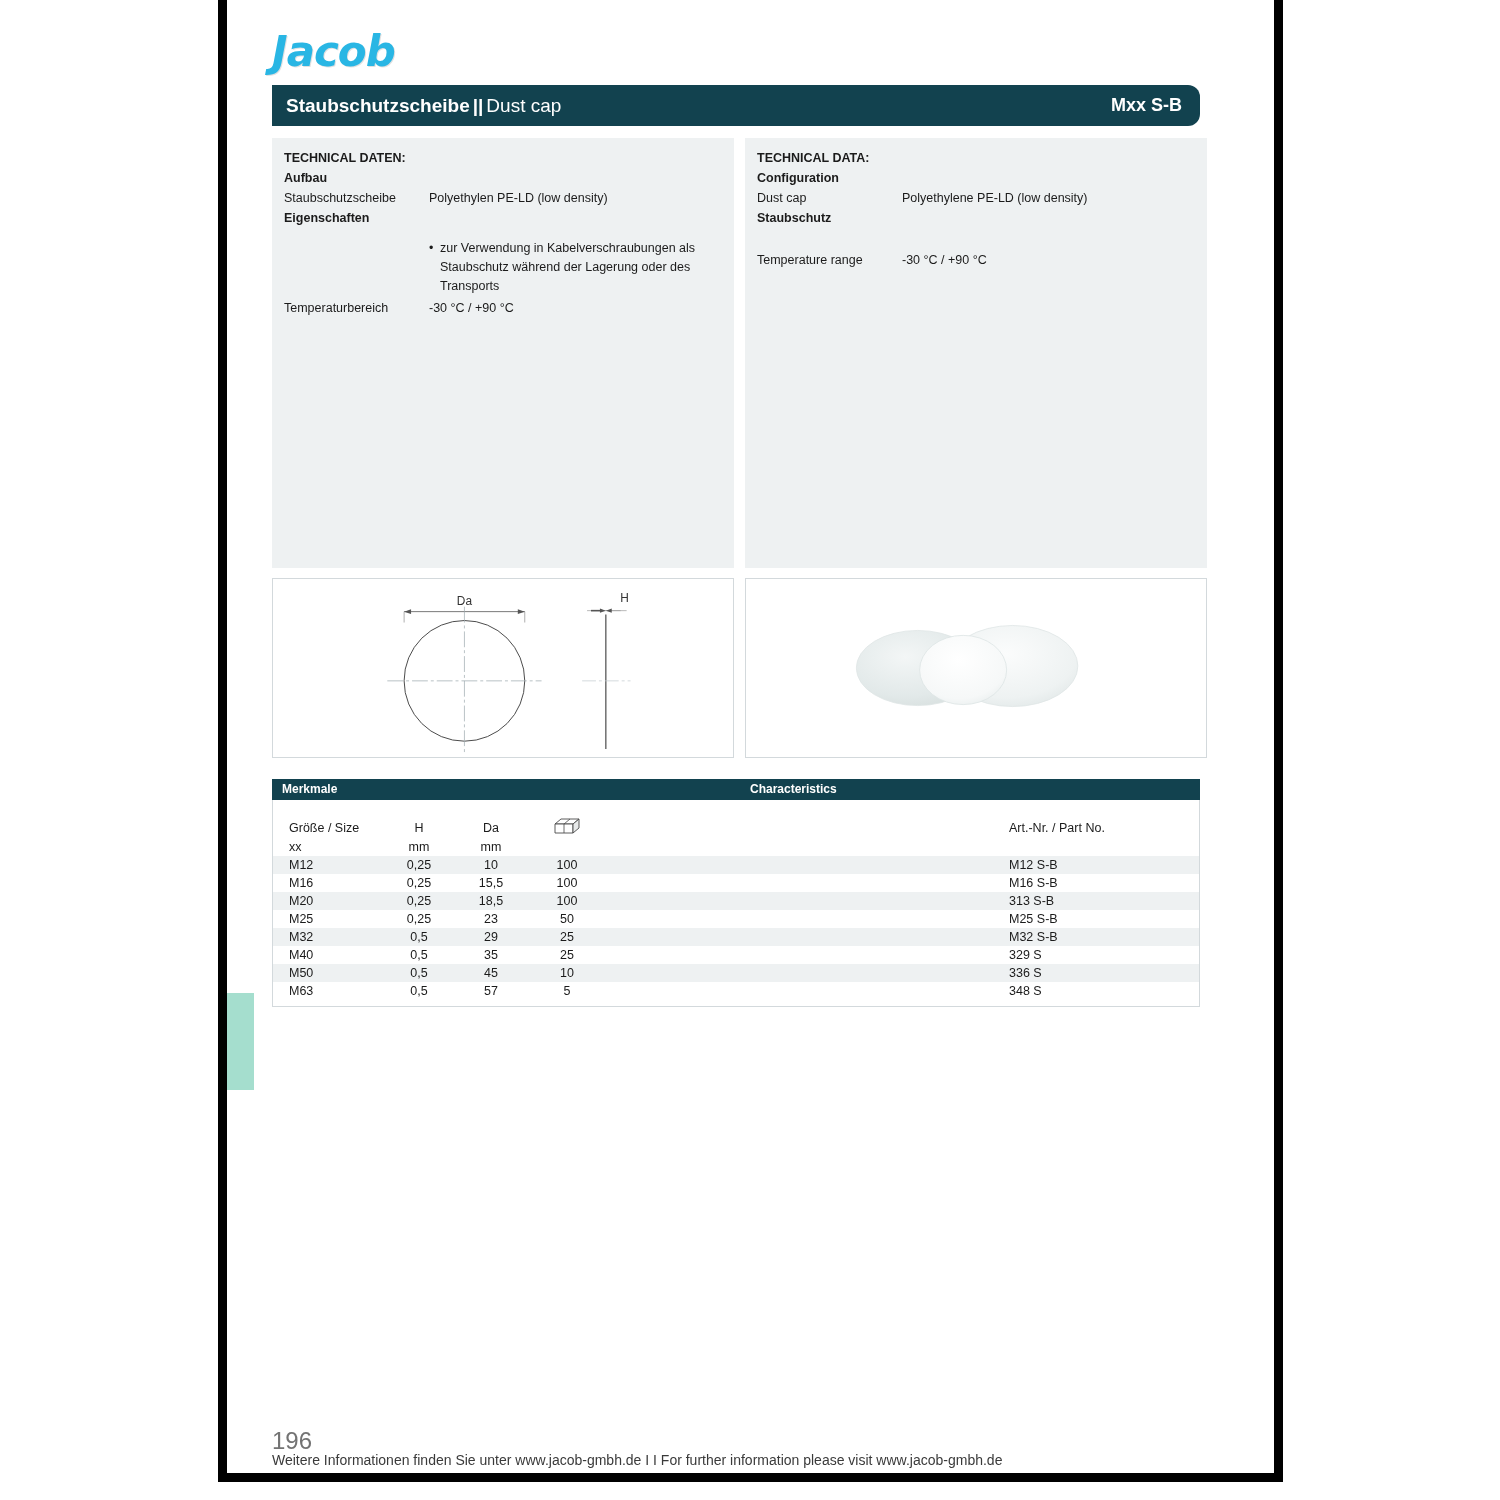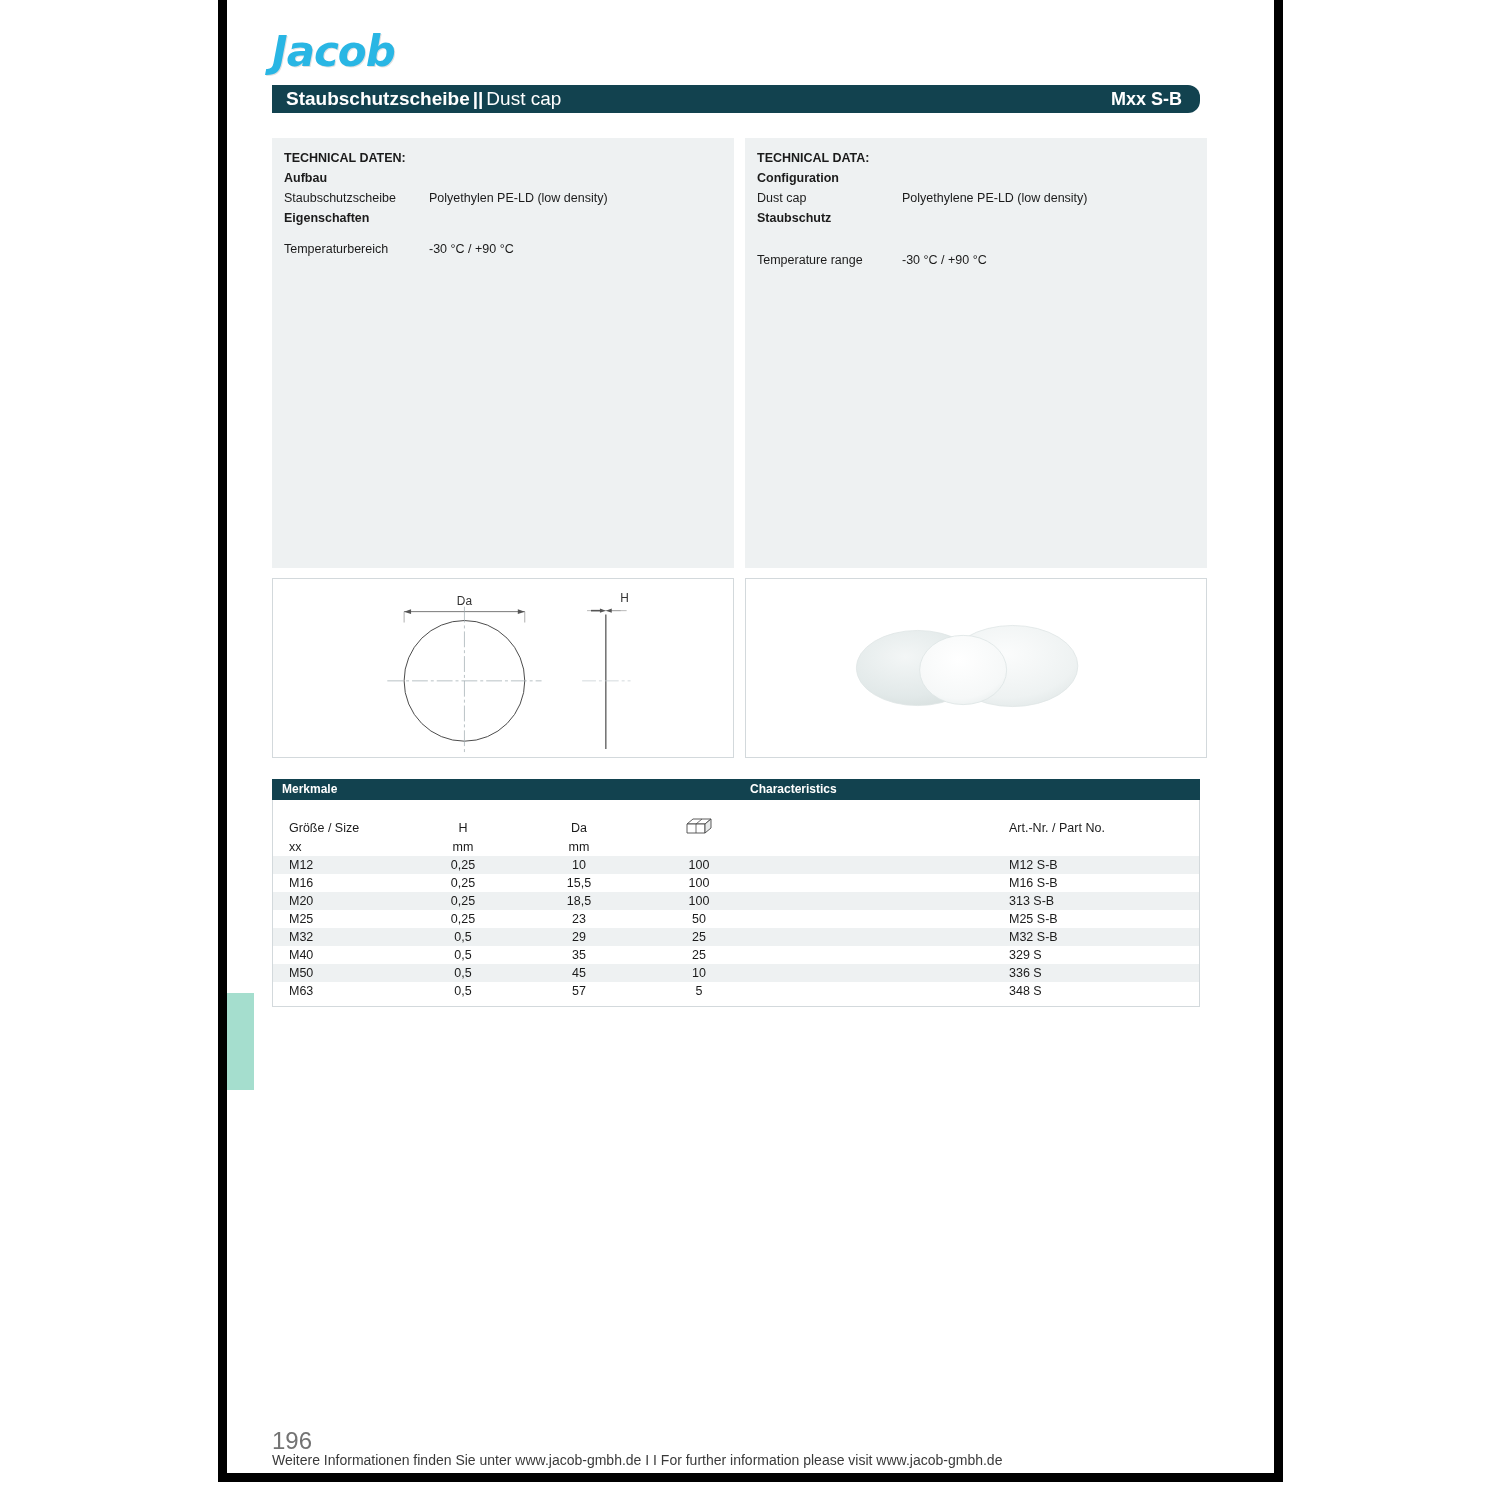--- a/index.html
+++ b/index.html
@@ -55,21 +55,21 @@
     line-height: 48px;
     text-shadow: 1px 1px 0 rgba(0,0,0,0.12);
   }
 
   
   #title-bar {
     position: absolute;
     left: 272px;
     top: 85px;
     width: 928px;
-    height: 28px;
+    height: 41px;
     background: #12424f;
     border-radius: 0 12px 12px 0;
     display: flex;
     align-items: center;
     justify-content: space-between;
     box-sizing: border-box;
     padding: 0 18px 0 14px;
   }
   .title-left {
     font-size: 19px;
@@ -187,21 +187,20 @@
     background: #ffffff;
     padding-bottom: 6px;
   }
   .tbl-head-pad { height: 18px; }
   .trow {
     display: flex;
     align-items: center;
     height: 18px;
     font-size: 12.5px;
     color: #1b1b1b;
-    gap: 44px;
   }
   .trow.alt { background: #eef1f2; }
   .th-row { font-size: 12.5px; color: #1b1b1b; height: 19px; }
   .c-size  { width: 110px; flex: 0 0 110px; padding-left: 16px; box-sizing: border-box; text-align: left; }
   .c-h     { width: 72px;  flex: 0 0 72px;  text-align: center; }
   .c-da    { width: 72px;  flex: 0 0 72px;  text-align: center; }
   .c-pack  { width: 80px;  flex: 0 0 80px;  text-align: center; }
   .c-spacer{ flex: 1 1 auto; }
   .c-part  { width: 190px; flex: 0 0 190px; text-align: left; }
   .th-row .c-part { text-align: left; }
@@ -254,20 +253,23 @@
 
 <div class="tech-panel" id="tech-de">
   <div class="tp-head">TECHNICAL DATEN:</div>
   <div class="tp-head">Aufbau</div>
   <div class="tp-row">
     <div class="tp-label">Staubschutzscheibe</div>
     <div class="tp-value">Polyethylen PE-LD (low density)</div>
   </div>
   <div class="tp-head">Eigenschaften</div>
   <div class="tp-spacer"></div>
+  <div class="tp-bullets">
+    <div class="tp-bullet">zur Verwendung in Kabelverschraubungen als Staubschutz während der Lagerung oder des Transports</div>
+  </div>
   <div class="tp-row">
     <div class="tp-label">Temperaturbereich</div>
     <div class="tp-value">-30 °C / +90 °C</div>
   </div>
 </div>
 
 <div class="tech-panel" id="tech-en">
   <div class="tp-head">TECHNICAL DATA:</div>
   <div class="tp-head">Configuration</div>
   <div class="tp-row">

